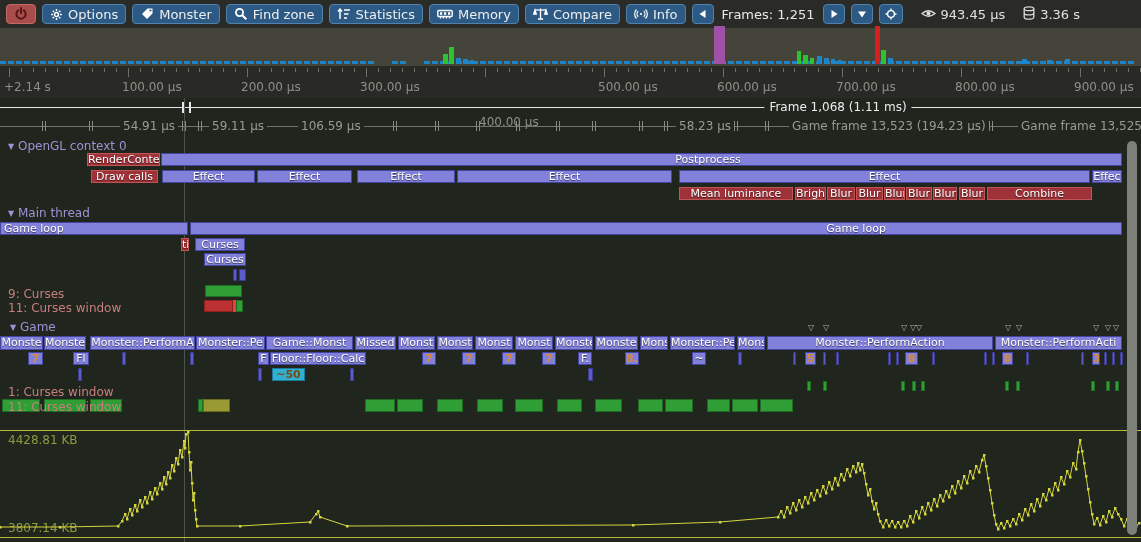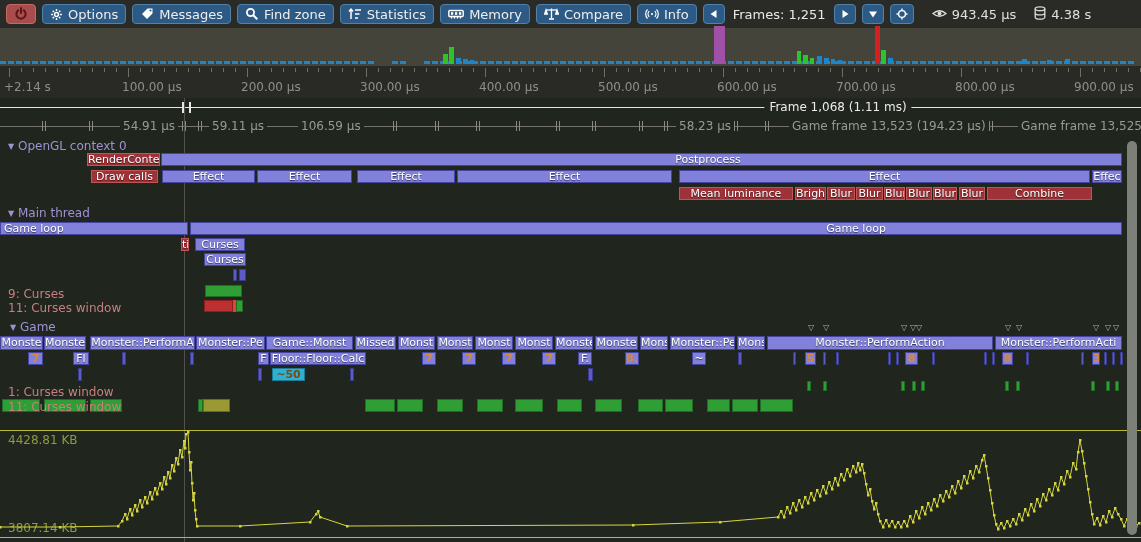--- a/index.html
+++ b/index.html
@@ -82,21 +82,21 @@
           </span>
           <span>Options</span>
         </div>
         <div class="tbtn">
           <span>
             <svg width="14" height="14" viewBox="0 0 14 14">
               <path d="M7.5 1.5h5v5l-5.5 5.5-5-5z" fill="#fff"></path>
               <circle cx="10.5" cy="3.5" r="1.1" fill="#2c5a84"></circle>
             </svg>
           </span>
-          <span>Messages</span>
+          <span>Monster</span>
         </div>
         <div class="tbtn">
           <span>
             <svg width="14" height="14" viewBox="0 0 14 14">
               <circle cx="5.5" cy="5.5" r="3.6" fill="none" stroke="#fff" stroke-width="1.8"></circle>
               <line x1="8.3" y1="8.3" x2="12.3" y2="12.3" stroke="#fff" stroke-width="2"></line>
             </svg>
           </span>
           <span>Find zone</span>
         </div>
@@ -183,21 +183,21 @@
           </svg></span>
       <span>943.45 µs</span>
     </span>
     <span class="tstat">
       <span id="db-ic"><svg width="12" height="14" viewBox="0 0 12 14">
             <g fill="none" stroke="#ddd" stroke-width="1.3">
               <ellipse cx="6" cy="2.8" rx="4.8" ry="1.9"></ellipse>
               <path d="M1.2 2.8v8.4c0 1 2.1 1.9 4.8 1.9s4.8-.9 4.8-1.9V2.8M1.2 7c0 1 2.1 1.9 4.8 1.9S10.8 8 10.8 7"></path>
             </g>
           </svg></span>
-      <span>4.38 s</span>
+      <span>3.36 s</span>
     </span>
   </div>
 
   <div id="hist">
       <div class="hbar" style="left: 0px; width: 6px; height: 3px; background: rgb(30, 134, 200);"></div>
       <div class="hbar" style="left: 8px; width: 6px; height: 3px; background: rgb(30, 134, 200);"></div>
       <div class="hbar" style="left: 16px; width: 6px; height: 3px; background: rgb(30, 134, 200);"></div>
       <div class="hbar" style="left: 24px; width: 6px; height: 3px; background: rgb(30, 134, 200);"></div>
       <div class="hbar" style="left: 32px; width: 6px; height: 3px; background: rgb(30, 134, 200);"></div>
       <div class="hbar" style="left: 40px; width: 6px; height: 3px; background: rgb(30, 134, 200);"></div>
@@ -447,21 +447,21 @@
       <div class="rtick" style="left: 1080px; height: 9px;"></div>
       <div class="rtick" style="left: 1092px; height: 4px;"></div>
       <div class="rtick" style="left: 1104px; height: 4px;"></div>
       <div class="rtick" style="left: 1116px; height: 4px;"></div>
       <div class="rtick" style="left: 1128px; height: 4px;"></div>
       <div class="rtick" style="left: 1140px; height: 4px;"></div>
       <div class="rlabel" style="left: 4px;">+2.14 s</div>
       <div class="rlabel" style="left: 122px;">100.00 µs</div>
       <div class="rlabel" style="left: 241px;">200.00 µs</div>
       <div class="rlabel" style="left: 360px;">300.00 µs</div>
-      <div class="rlabel" style="left: 479px;">400.00 µs</div>
+      <div class="rlabel" style="left: 479px; margin-top: 35px;">400.00 µs</div>
       <div class="rlabel" style="left: 598px;">500.00 µs</div>
       <div class="rlabel" style="left: 717px;">600.00 µs</div>
       <div class="rlabel" style="left: 836px;">700.00 µs</div>
       <div class="rlabel" style="left: 955px;">800.00 µs</div>
       <div class="rlabel" style="left: 1074px;">900.00 µs</div>
     </div>
 
   <div id="framebar">
       <div class="fline" style="left: 0px; top: 107px; width: 1141px; height: 1px;"></div>
       <div class="ftick" style="left: 182px; top: 102px; height: 11px;"></div>

